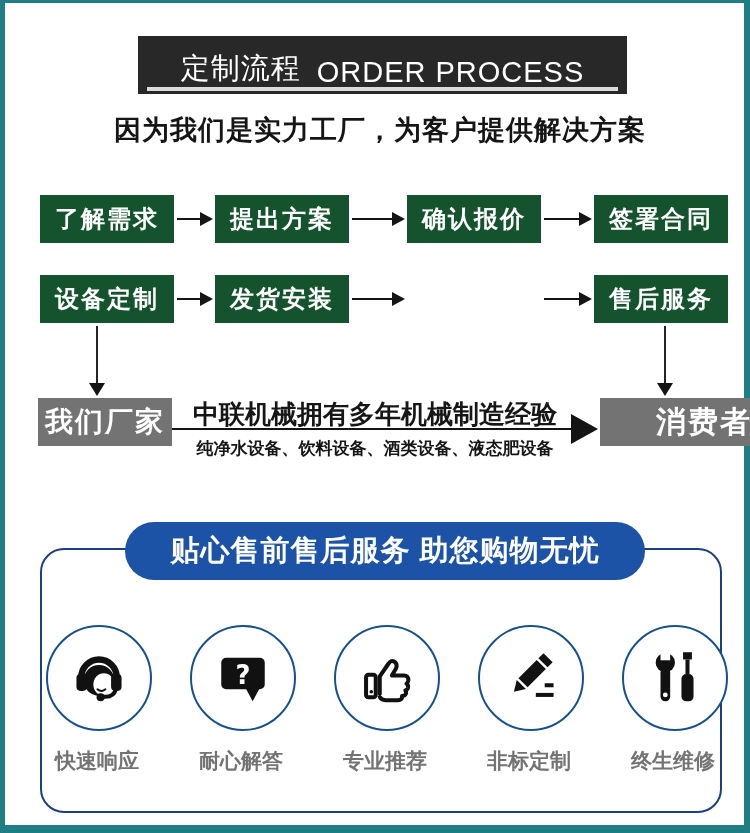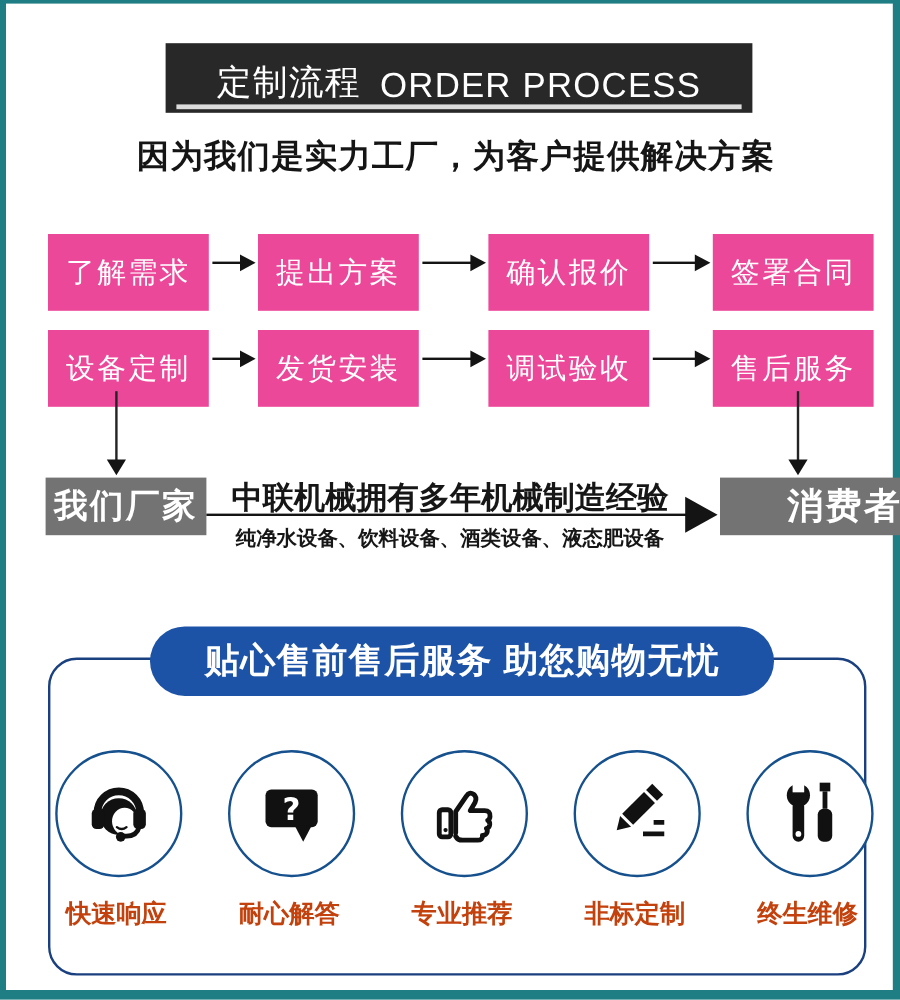--- a/index.html
+++ b/index.html
@@ -32,22 +32,22 @@
     margin-top:44px;
   }
   .banner-inner .cn{margin-right:16px;}
   .subtitle{
     position:absolute;left:0;top:109px;width:750px;
     text-align:center;font-size:27px;font-weight:bold;color:#151515;
     letter-spacing:1px;
   }
   
   .pbox{
-    position:absolute;width:134px;height:64px;background:#ec4899;
-    color:#fff;font-size:24px;font-weight:normal;
+    position:absolute;width:134px;height:48px;background:#14532d;
+    color:#fff;font-size:24px;font-weight:bold;
     display:flex;align-items:center;justify-content:center;
     letter-spacing:2px;white-space:nowrap;
   }
   .bluebox{
     position:absolute;height:48px;background:#737373;
     color:#fff;font-size:28px;font-weight:bold;
     display:flex;align-items:center;justify-content:center;
     letter-spacing:2px;white-space:nowrap;
   }
   .hline{position:absolute;height:2px;background:#141414;}
@@ -90,21 +90,21 @@
     white-space:nowrap;z-index:2;
   }
   .svc-circle{
     position:absolute;top:622px;width:102px;height:102px;
     border:2px solid #16518e;border-radius:50%;background:#fff;
     display:flex;align-items:center;justify-content:center;
   }
   .svc-circle svg{width:58px;height:58px;}
   .svc-label{
     position:absolute;top:744px;width:144px;
-    text-align:center;font-size:21px;font-weight:600;color:#c2410c;
+    text-align:center;font-size:21px;font-weight:600;color:#737373;
     white-space:nowrap;
   }
 </style>
 </head>
 <body>
 
 <div class="page">
   <div class="canvas">
 
     <div class="banner">
@@ -123,21 +123,20 @@
 
     <div class="hline" style="left:172px;top:215px;width:24px;"></div>
     <div class="arr-right" style="left:195px;top:209px;"></div>
     <div class="hline" style="left:347px;top:215px;width:41px;"></div>
     <div class="arr-right" style="left:387px;top:209px;"></div>
     <div class="hline" style="left:539px;top:215px;width:36px;"></div>
     <div class="arr-right" style="left:574px;top:209px;"></div>
 
     <div class="pbox" style="left:35px;top:272px;">设备定制</div>
     <div class="pbox" style="left:210px;top:272px;">发货安装</div>
-    <div class="pbox" style="left:402px;top:272px;">调试验收</div>
     <div class="pbox" style="left:589px;top:272px;">售后服务</div>
 
     <div class="hline" style="left:172px;top:295px;width:24px;"></div>
     <div class="arr-right" style="left:195px;top:289px;"></div>
     <div class="hline" style="left:347px;top:295px;width:41px;"></div>
     <div class="arr-right" style="left:387px;top:289px;"></div>
     <div class="hline" style="left:539px;top:295px;width:36px;"></div>
     <div class="arr-right" style="left:574px;top:289px;"></div>
 
     <div class="vline" style="left:91px;top:323px;height:58px;"></div>

